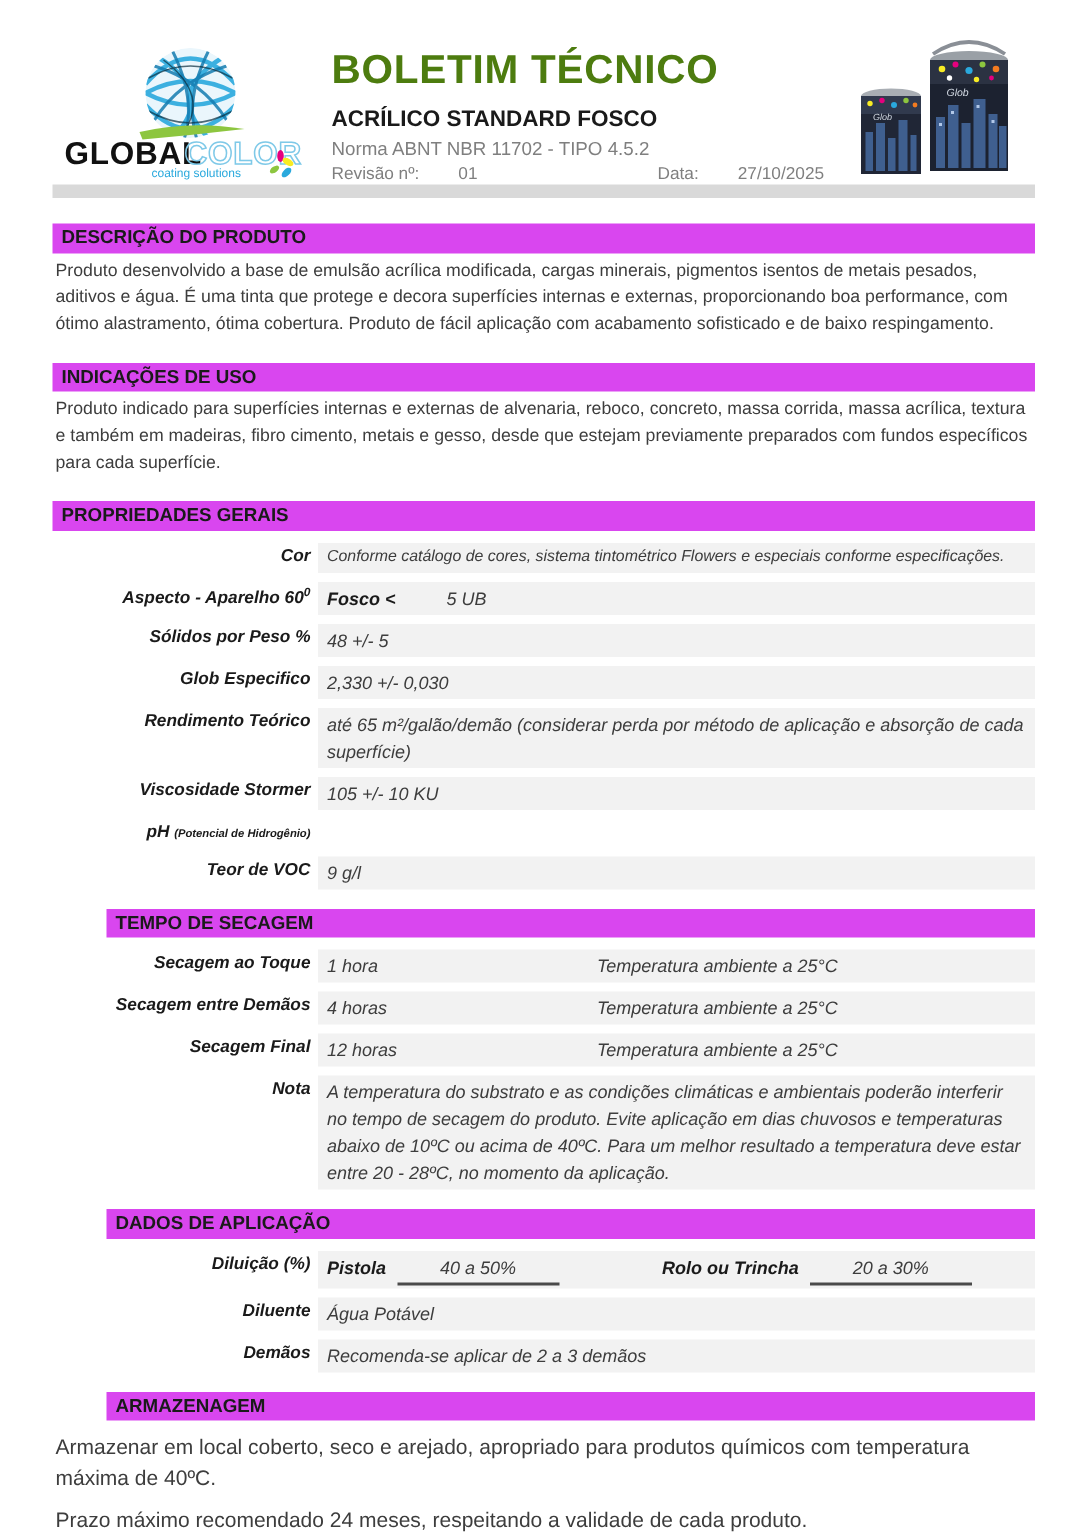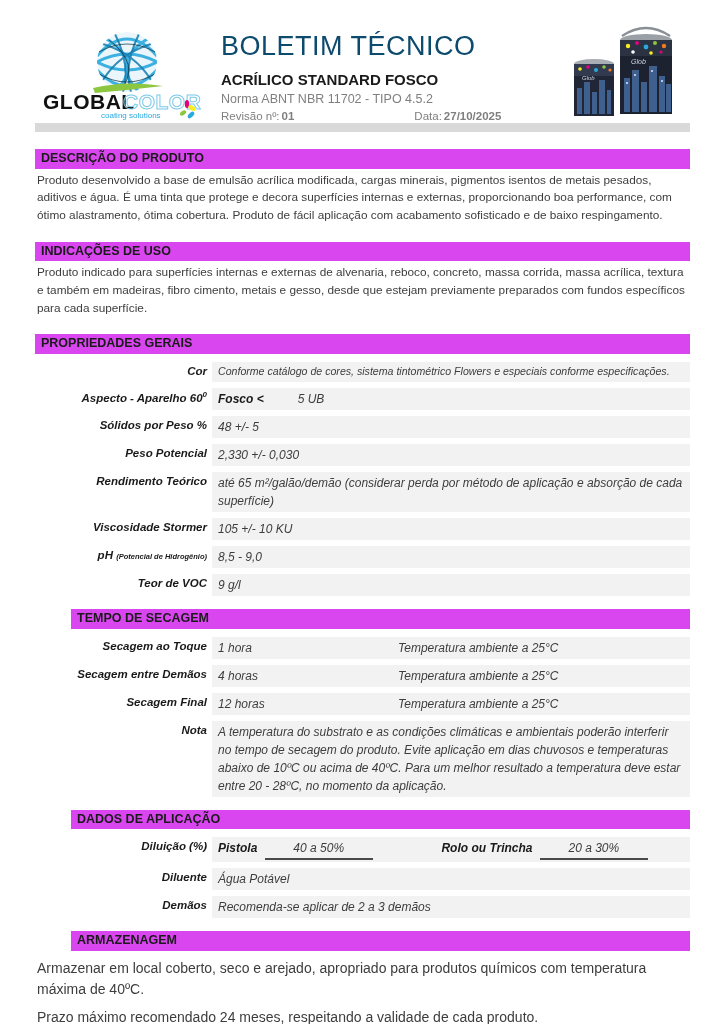--- a/index.html
+++ b/index.html
@@ -7,25 +7,25 @@
     width:725px;height:1024px;background:#ffffff;overflow:hidden;
     font-family:"Liberation Sans", sans-serif;color:#3d3d3d;
     -webkit-font-smoothing:antialiased;
   }
   .page{position:relative;width:655px;margin:0 auto;padding-top:26px;}
 
   
   .header{display:flex;align-items:flex-start;height:96px;}
   .logo-wrap{width:172px;flex:0 0 172px;position:relative;}
   .head-mid{flex:1;padding-left:14px;padding-top:6px;}
-  .doc-title{font-size:27px;font-weight:normal;color:#0c4a6e;letter-spacing:0.5px;line-height:1.05;}
+  .doc-title{font-size:27px;font-weight:bold;color:#4d7c0f;letter-spacing:0.5px;line-height:1.05;}
   .doc-subtitle{font-size:15px;font-weight:bold;color:#1a1a1a;margin-top:11px;}
   .doc-norm{font-size:12.5px;color:#7f7f7f;margin-top:4px;}
   .rev-row{font-size:11.5px;color:#7f7f7f;margin-top:4px;display:flex;}
-  .rev-row .rv{margin-left:2px;font-weight:bold;}
+  .rev-row .rv{margin-left:26px;}
   .rev-row .dt{margin-left:120px;}
   .cans-wrap{flex:0 0 132px;width:132px;position:relative;height:100px;}
   .gray-bar{height:9px;background:#d9d9d9;margin-top:1px;}
 
   
   .sec-head{
     background:#d946ef;color:#1a1a1a;font-weight:bold;font-size:12.5px;
     padding:2px 6px;line-height:1.25;
   }
   .para{font-size:11.8px;line-height:1.5;color:#3d3d3d;margin:3px 2px 0 2px;}
@@ -209,37 +209,36 @@
       <div class="lbl"><span>Aspecto - Aparelho 60</span><sup>0</sup></div>
       <div class="val"><span class="vbold">Fosco &lt;</span><span class="gap"></span><span>5 UB</span></div>
     </div>
 
     <div class="trow">
       <div class="lbl">Sólidos por Peso %</div>
       <div class="val">48 +/- 5</div>
     </div>
 
     <div class="trow">
-      <div class="lbl">Peso Potencial</div>
+      <div class="lbl">Glob Especifico</div>
       <div class="val">2,330 +/- 0,030</div>
     </div>
 
     <div class="trow">
       <div class="lbl">Rendimento Teórico</div>
       <div class="val">até 65 m²/galão/demão (considerar perda por método de aplicação e absorção de cada superfície)</div>
     </div>
 
     <div class="trow">
       <div class="lbl">Viscosidade Stormer</div>
       <div class="val">105 +/- 10 KU</div>
     </div>
 
     <div class="trow">
       <div class="lbl"><span>pH</span> <span class="tiny">(Potencial de Hidrogênio)</span></div>
-      <div class="val">8,5 - 9,0</div>
     </div>
 
     <div class="trow">
       <div class="lbl">Teor de VOC</div>
       <div class="val">9 g/l</div>
     </div>
   </div>
 
   <div class="sec-head mt-md">TEMPO DE SECAGEM</div>
   <div class="tbl">

